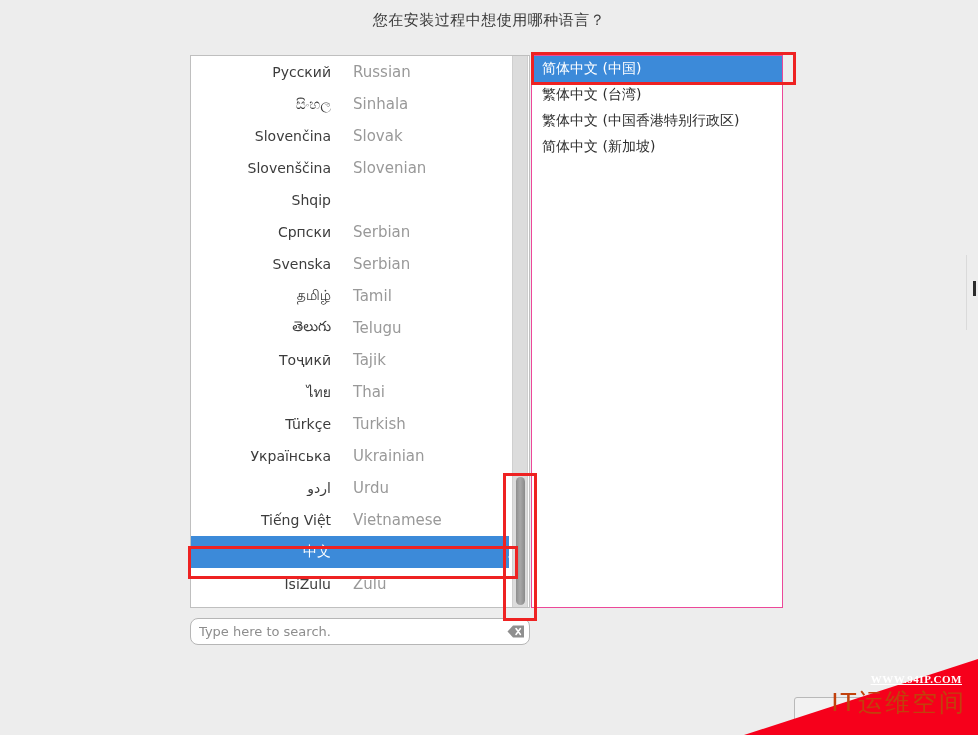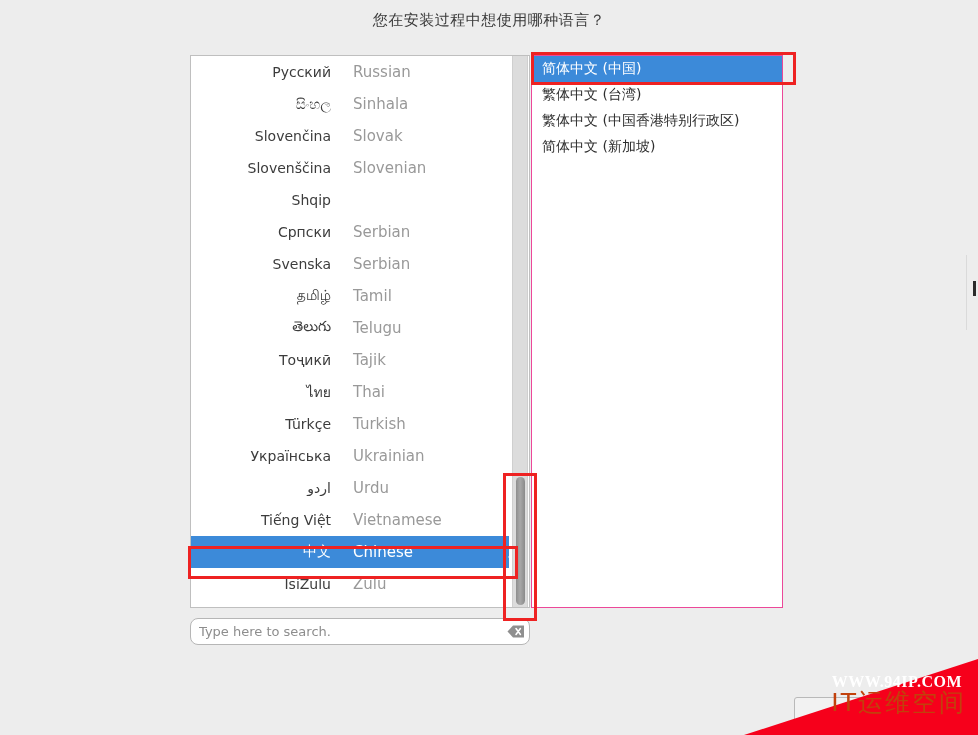--- a/index.html
+++ b/index.html
@@ -254,25 +254,26 @@
     width: 0;
     height: 0;
     border-left: 234px solid transparent;
     border-bottom: 76px solid #f6001b;
   }
   .wm-url {
     position: absolute;
     right: 16px;
     top: 14px;
     color: #ffffff;
-    font-size: 16px;
+    font-size: 11px;
     font-weight: bold;
     font-family: "Liberation Serif", "DejaVu Serif", serif;
     letter-spacing: 0.5px;
     white-space: nowrap;
+    text-decoration: underline;
   }
   .wm-name {
     position: absolute;
     right: 12px;
     top: 31px;
     color: #c2410c;
     font-size: 25px;
     font-weight: normal;
     letter-spacing: 2px;
     white-space: nowrap;
@@ -342,21 +343,20 @@
         <div class="lang-row">
           <div class="native">اردو</div>
           <div class="english">Urdu</div>
         </div>
         <div class="lang-row">
           <div class="native">Tiếng Việt</div>
           <div class="english">Vietnamese</div>
         </div>
         <div class="lang-row selected">
           <div class="native">中文</div>
-          <div class="english">Chinese</div>
           <span class="submenu-arrow">
             <svg width="8" height="12" viewBox="0 0 8 12" aria-hidden="true">
               <path d="M1.5 1 L6.5 6 L1.5 11" fill="none" stroke="#ffffff" stroke-width="2" stroke-linecap="round" stroke-linejoin="round"></path>
             </svg>
           </span>
         </div>
         <div class="lang-row">
           <div class="native">IsiZulu</div>
           <div class="english">Zulu</div>
         </div>

